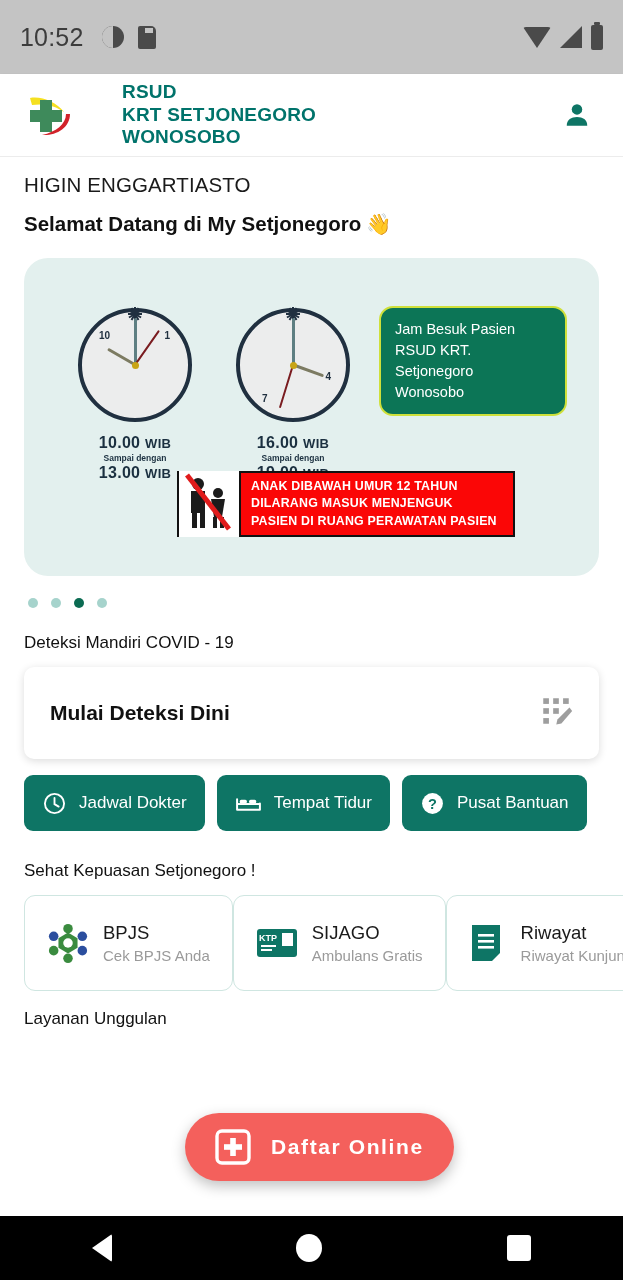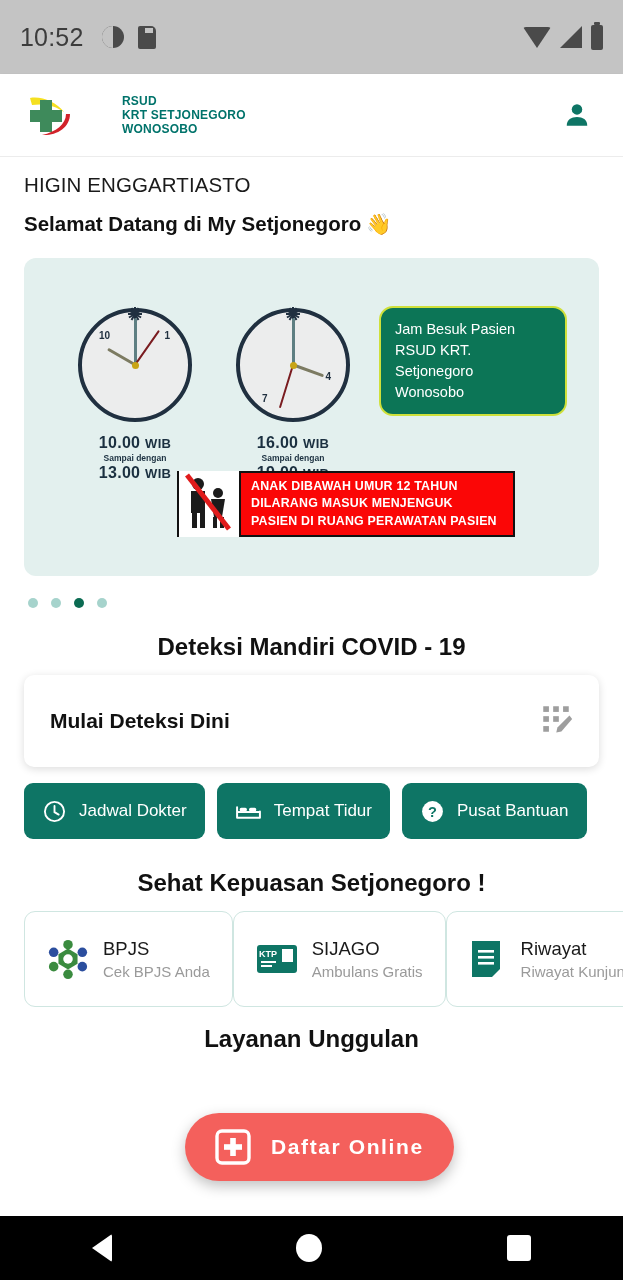--- a/index.html
+++ b/index.html
@@ -30,31 +30,31 @@
 
   
   .appbar {
     height: 83px; background:#fff; display:flex; align-items:center;
     padding: 0 26px; border-bottom: 1px solid #ececec;
     box-shadow: 0 1px 3px rgba(0,0,0,.07);
   }
   .brand { display:flex; align-items:center; gap:11px; }
   .brand-logo { width:50px; height:50px; position:relative; }
   .brand-text { line-height:1.18; }
-  .brand-text span { display:block; color:#00736B; font-weight:bold; font-size:12px; letter-spacing:.2px;padding-left:35px; }
+  .brand-text span { display:block; color:#00736B; font-weight:bold; font-size:19px; letter-spacing:.2px;padding-left:35px; }
   .profile-btn { margin-left:auto; width:40px; height:40px; display:flex; align-items:center; justify-content:center; }
 
   
   .content { padding: 0 24px; background:#fff; height: 1080px; overflow:hidden; }
   .hello-name { font-size:20.5px; color:#1a1a1a; margin-top:16px; letter-spacing:.1px; }
   .hello-welcome { font-size:20.5px; font-weight:bold; color:#111; margin-top:15px; }
 
   
   .banner {
-    margin-top: 22px; height: 318px; border-radius: 12px;
+    margin-top: 22px; height: 318px; border-radius: 24px;
     background: #e3f0ee; position: relative; overflow: hidden;
   }
   .clock { position:absolute; border-radius:50%; background:#eceded; border:4px solid #203040; }
   .clock .tick { position:absolute; left:50%; top:2px; width:2px; height:7px; background:#203040; transform-origin: 50% 0; margin-left:-1px;}
   .clock .num { position:absolute; font-size:10px; color:#203040; font-weight:bold; font-family:"Liberation Sans", sans-serif;}
   .hand { position:absolute; bottom:50%; left:50%; transform-origin: 50% 100%; border-radius:2px; }
   .pivot { position:absolute; left:50%; top:50%; width:7px; height:7px; margin:-3.5px 0 0 -3.5px; border-radius:50%; background:#c8a415;}
   .cl-label { position:absolute; text-align:center; color:#1b3040; }
   .cl-label .big { font-size:16px; font-weight:bold; letter-spacing:.3px;}
   .cl-label .big em { font-style:normal; font-weight:bold; font-size:13px;}
@@ -67,21 +67,21 @@
     position:absolute; display:flex; border:2px solid #111; background:#fb0606;
     height:66px; align-items:center;
   }
   .warn-pic { width:62px; background:#fff; border-right:2px solid #111; position:relative;}
   .warn-text { color:#fff; font-weight:bold; font-size:12.4px; line-height:1.42; padding:6px 10px; letter-spacing:.2px;}
 
   .dots { display:flex; gap:13px; margin-top:22px; padding-left:4px; }
   .dot { width:10px; height:10px; border-radius:50%; background:#a6d3cc; }
   .dot.active { background:#0b6b52; }
 
-  .sec-title { font-size:24px; font-weight:bold; color:#111;text-align:center; }
+  .sec-title { font-size:17px; font-weight:normal; color:#111; }
   .sec-title.covid { margin-top:25px; }
 
   .card-detect {
     margin-top:14px; background:#fff; border-radius:10px; height:92px;
     display:flex; align-items:center; padding: 0 26px;
     box-shadow: 0 2px 8px rgba(0,0,0,.14);
   }
   .card-detect-label { font-size:21px; font-weight:bold; color:#111; }
   .card-detect-icon { margin-left:auto; }
 

